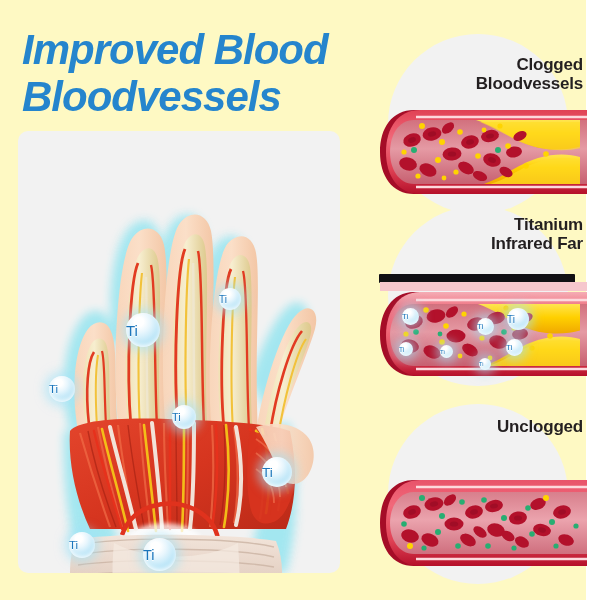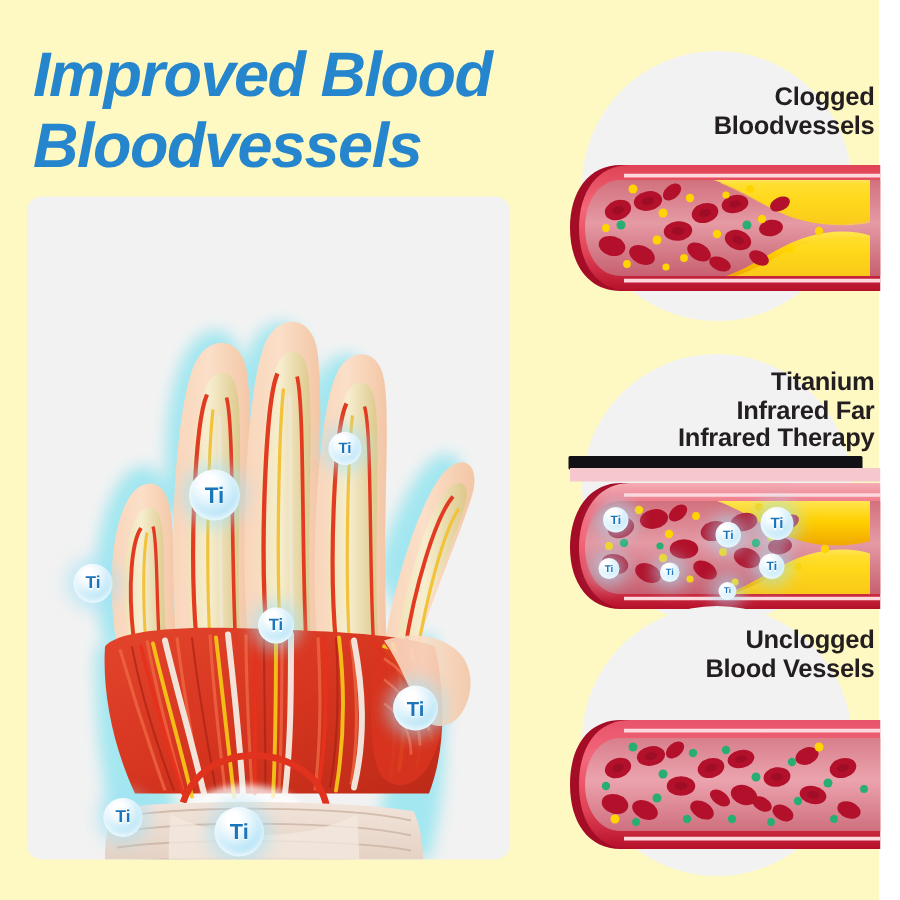--- a/index.html
+++ b/index.html
@@ -21,22 +21,22 @@
   .hand-card{
     position:absolute;left:18px;top:131px;width:322px;height:442px;
     background:#f2f2f2;border-radius:10px;overflow:hidden;
   }
   .hand-stage{position:absolute;inset:0;}
   .hand-stage svg{position:absolute;left:0;top:0;}
 
   
   .ti{
     position:absolute;border-radius:50%;
-    display:flex;align-items:center;justify-content:center;
-    color:#1b75bb;font-weight:bold;
+    display:flex;align-items:center;justify-content:flex-start;
+    color:#1b75bb;font-weight:normal;
     font-family:"Liberation Sans",sans-serif;
     background:
       radial-gradient(circle at 38% 26%, #ffffff 0%, #ffffff 14%, #e8f6fd 34%, #bfe7f8 62%, #a3dcf4 82%, #cdeefb 100%);
     box-shadow:0 0 10px 5px rgba(160,225,248,.55), inset 0 -2px 4px rgba(255,255,255,.9);
     text-shadow:0 1px 0 rgba(255,255,255,.85);
   }
 
   
   .panel{position:absolute;}
   .panel .disc{
@@ -373,26 +373,25 @@
           </g>
           <g fill="#27ae72">
             <circle cx="34" cy="44" r="3"></circle>
               <circle cx="118" cy="44" r="3"></circle>
           </g>
         </g>
       </svg>
     </div>
   </div>
 
-  <div class="panel" style="left:383px;top:232px;width:200px;height:185px;">
+  <div class="panel" style="left:383px;top:202px;width:200px;height:185px;">
     <div class="disc" style="left:5px;top:4px;width:180px;height:180px;"></div>
     <div class="ptitle" style="top:14px;">
       <span>Titanium</span><br>
       <span>Infrared Far</span><br>
-      <span>Infrared Therapy</span>
     </div>
     <div class="blackbar" style="left:-4px;top:72px;width:196px;height:9px;"></div>
     <div class="vessel" style="left:-3px;top:80px;width:207px;height:98px;">
       <svg width="207" height="98" viewBox="0 0 207 98" xmlns="http://www.w3.org/2000/svg">
         <defs>
           <linearGradient id="v2outer" x1="0" y1="0" x2="0" y2="1">
             <stop offset="0%" stop-color="#f5adb5"></stop>
             <stop offset="18%" stop-color="#ef7382"></stop>
             <stop offset="45%" stop-color="#f2697a"></stop>
             <stop offset="78%" stop-color="#e04255"></stop>
@@ -479,21 +478,20 @@
     </div>
     <div class="ti" style="left:96px;top:156px;width:12px;height:12px;font-size:5.5px;">
       <span>Ti</span>
     </div>
   </div>
 
   <div class="panel" style="left:383px;top:396px;width:200px;height:190px;">
     <div class="disc" style="left:5px;top:8px;width:180px;height:180px;"></div>
     <div class="ptitle" style="top:22px;">
       <span>Unclogged</span><br>
-      <span>Blood Vessels</span>
     </div>
     <div class="vessel" style="left:-3px;top:78px;width:207px;height:96px;">
       <svg width="207" height="96" viewBox="0 0 207 96" xmlns="http://www.w3.org/2000/svg">
         <defs>
           <linearGradient id="v3outer" x1="0" y1="0" x2="0" y2="1">
             <stop offset="0%" stop-color="#e8536a"></stop>
             <stop offset="30%" stop-color="#f2697a"></stop>
             <stop offset="70%" stop-color="#e04255"></stop>
             <stop offset="100%" stop-color="#b5102a"></stop>
           </linearGradient>

